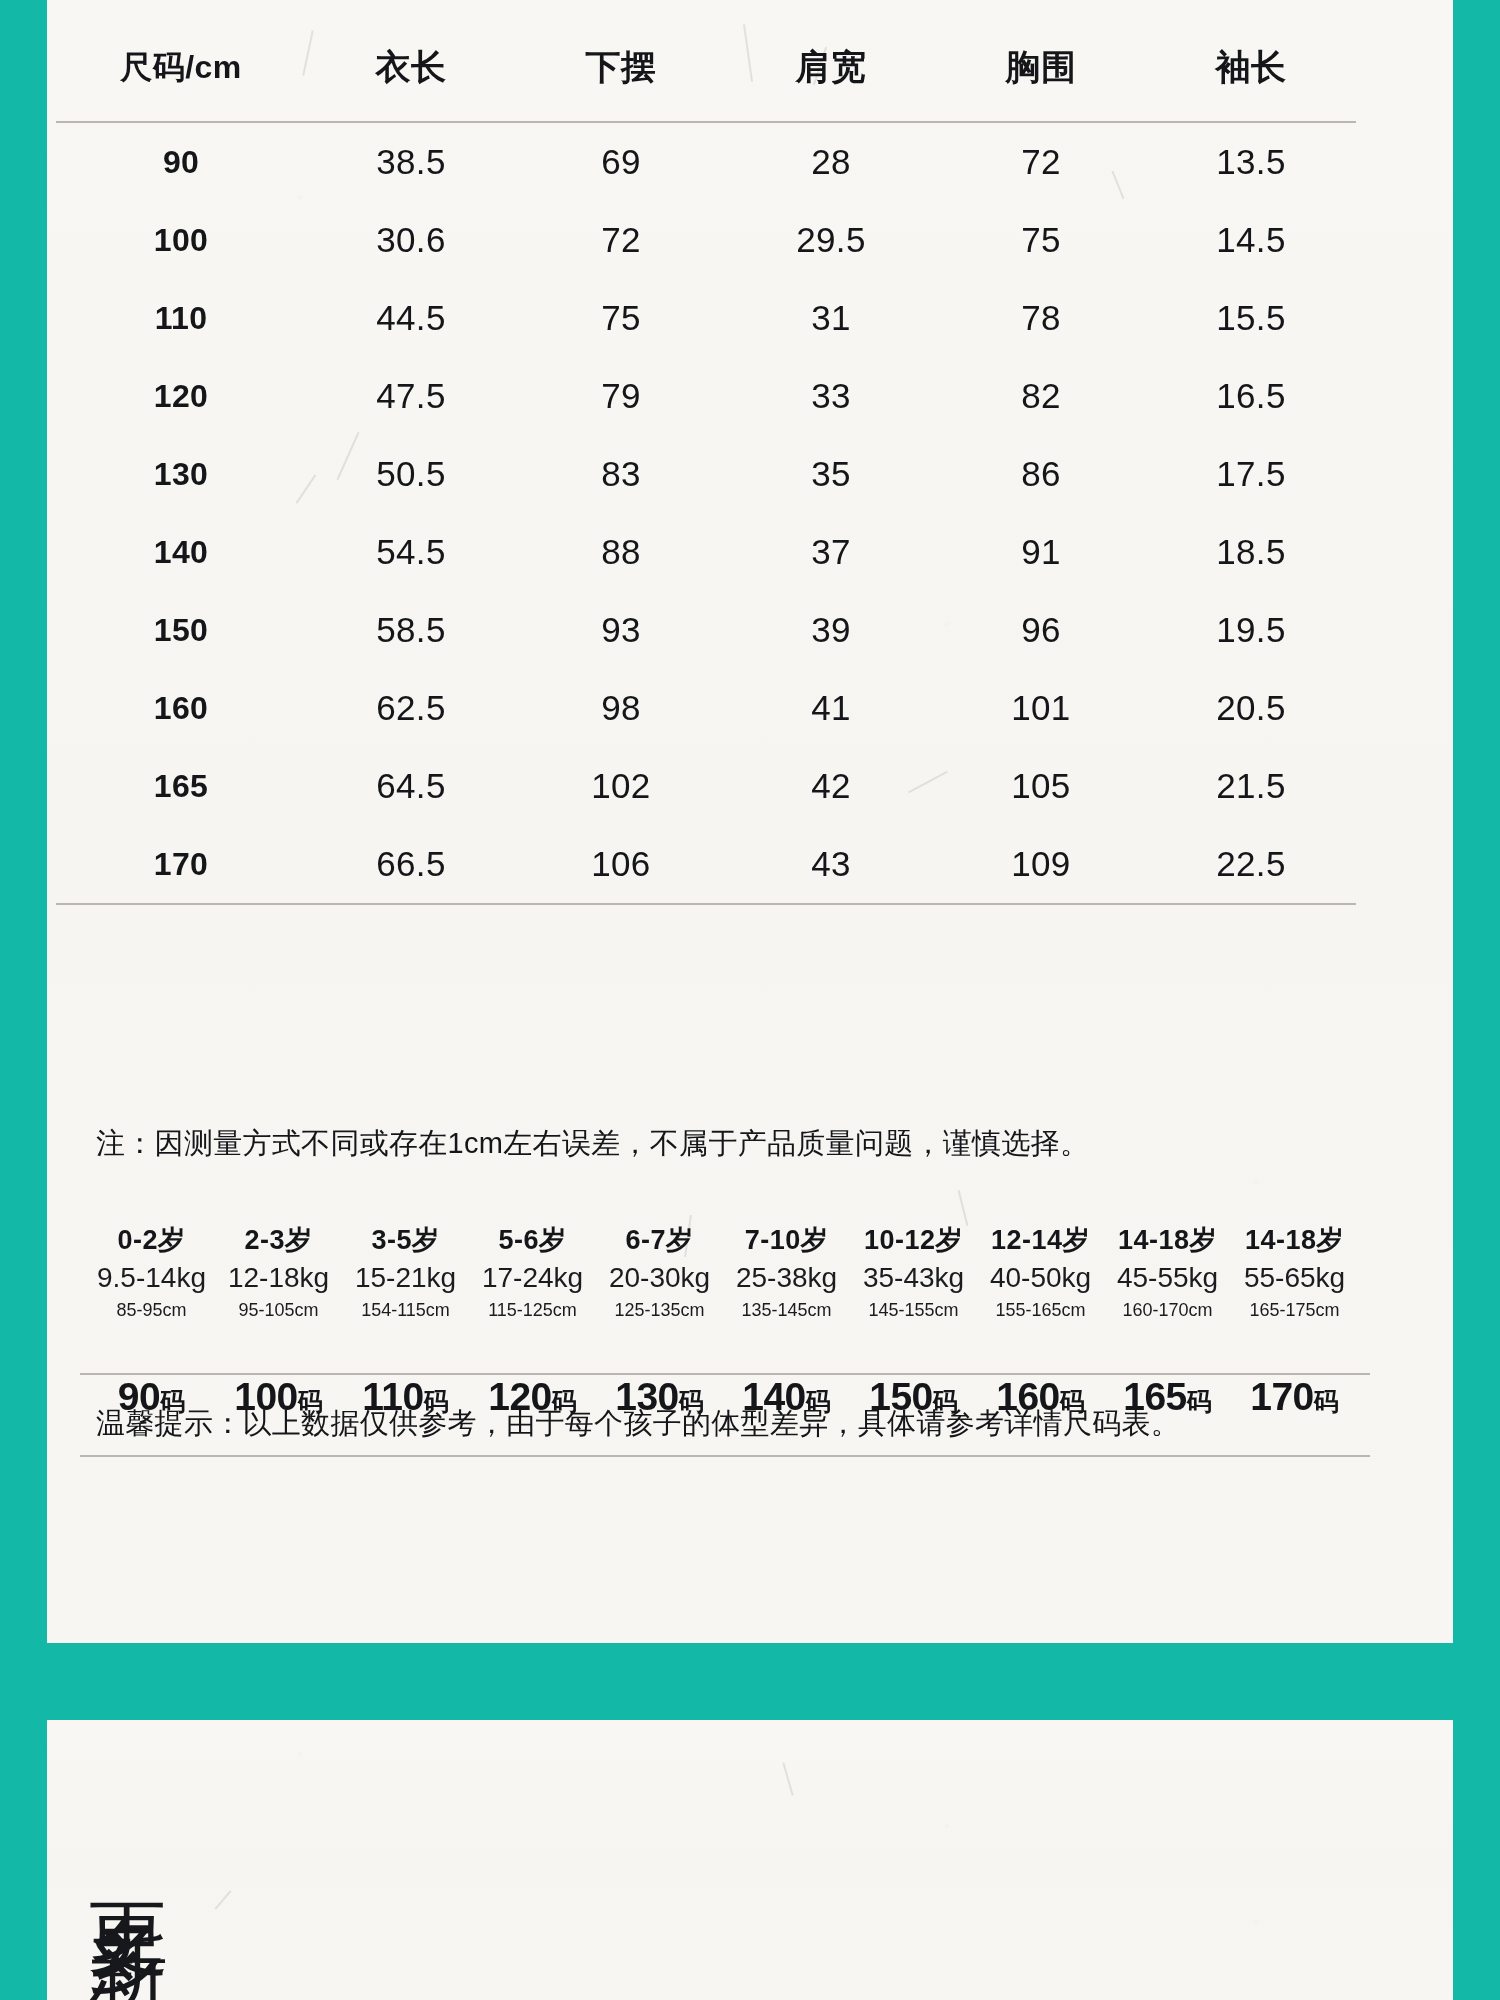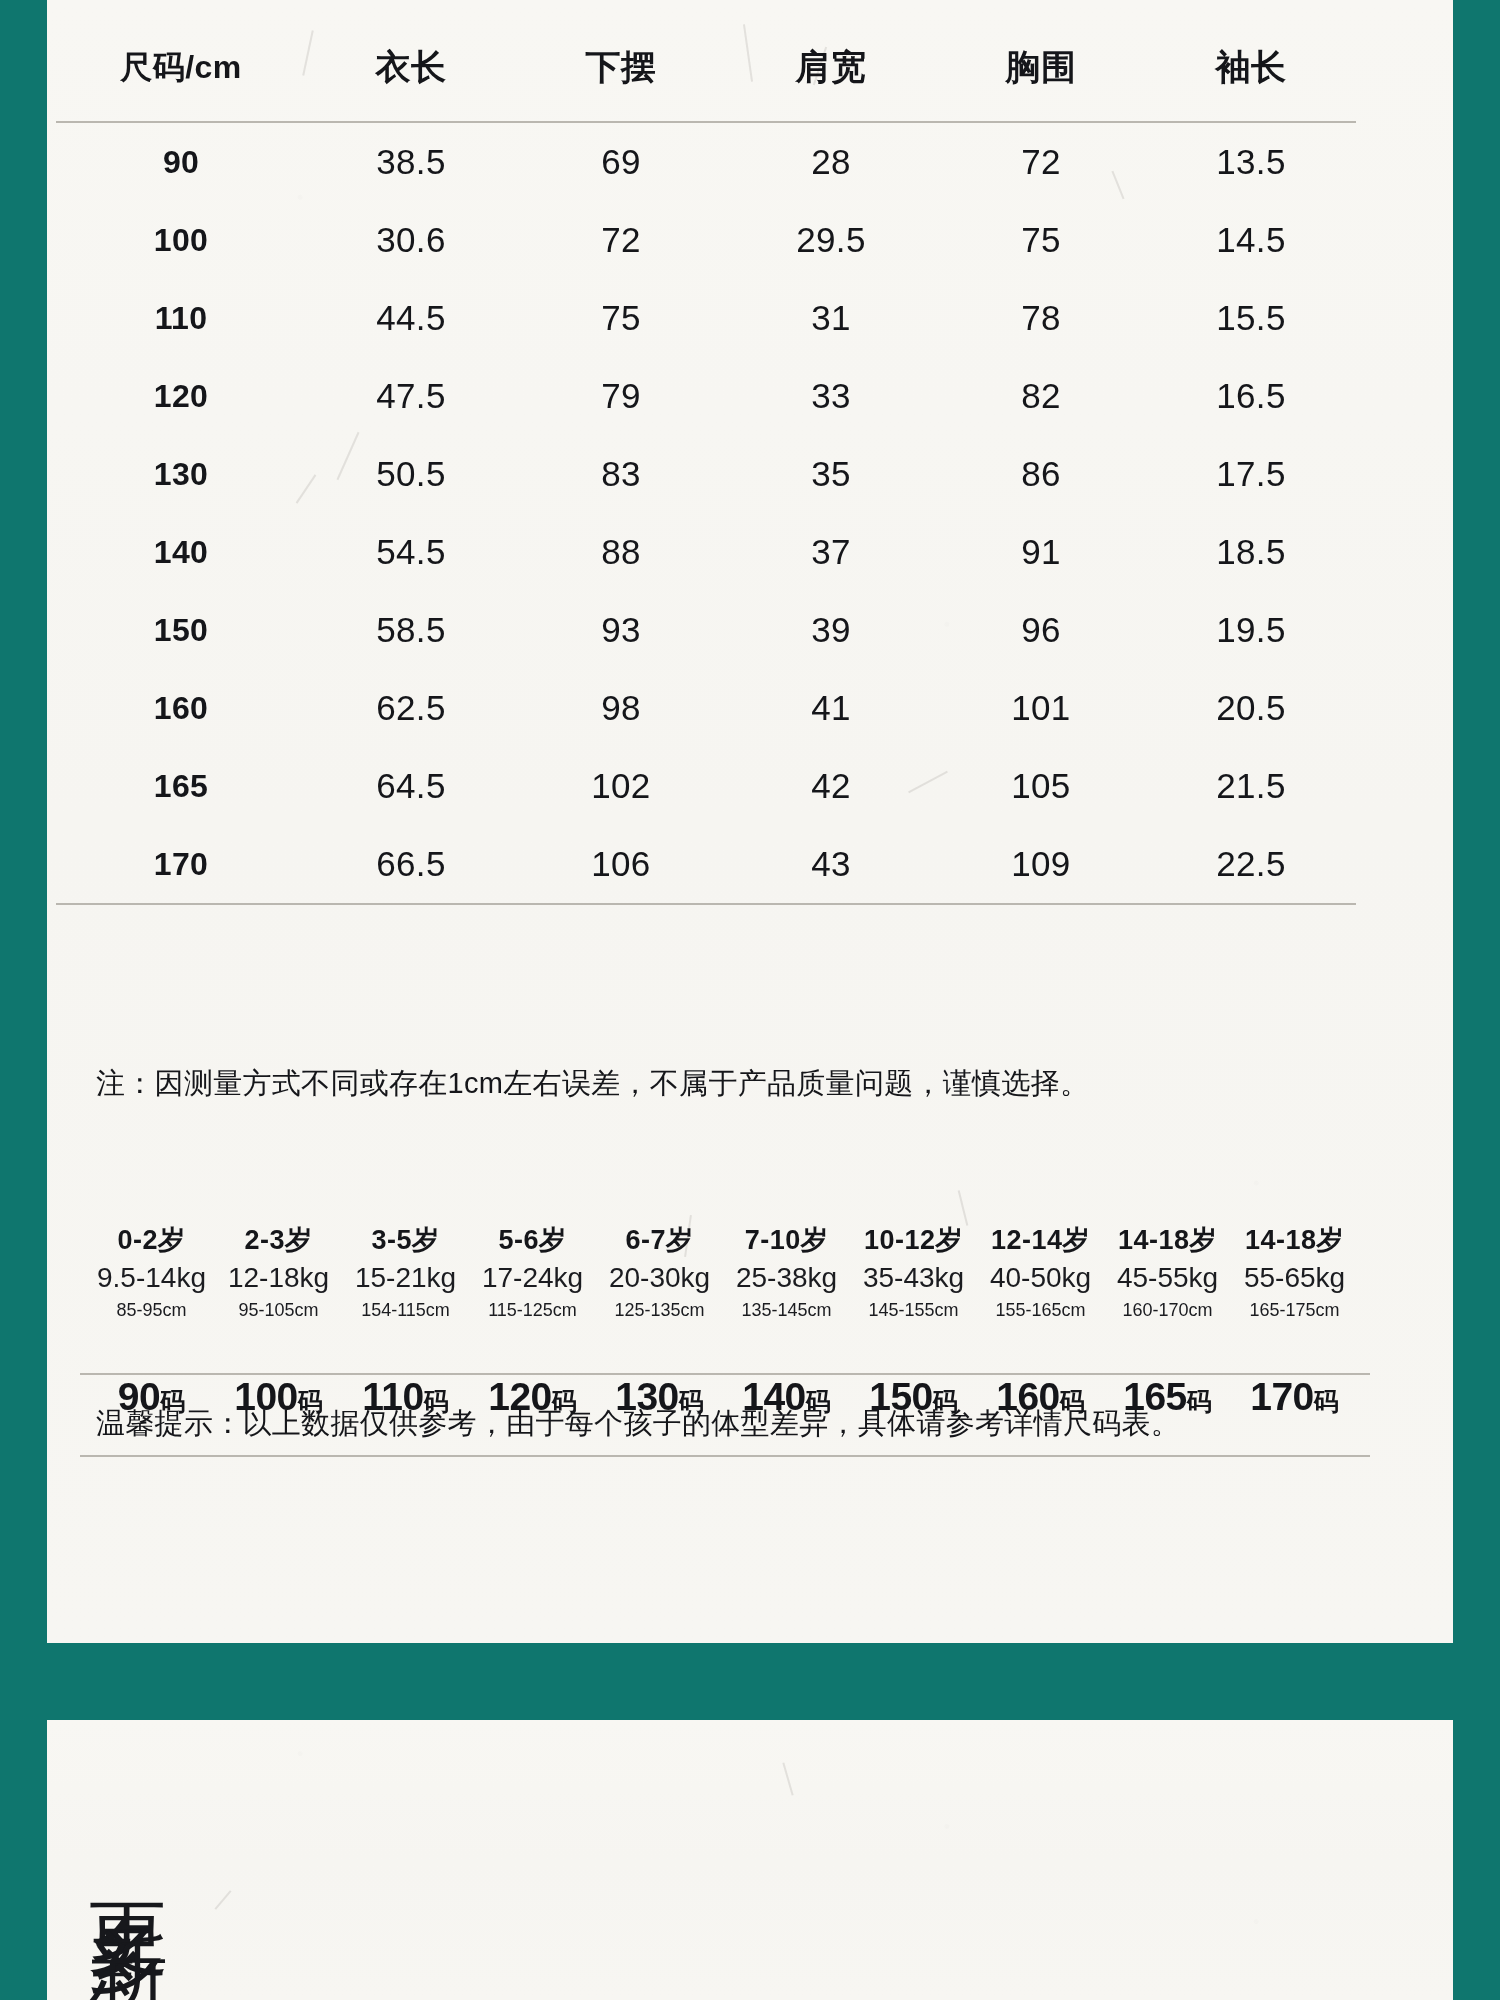--- a/index.html
+++ b/index.html
@@ -2,21 +2,21 @@
 <html><head>
 <meta charset="utf-8">
 <style>
   * { margin:0; padding:0; box-sizing:border-box; }
   html, body {
     width:1500px; height:2000px;
     background:#ffffff;
     font-family:"Liberation Sans","DejaVu Sans",sans-serif;
     overflow:hidden;
   }
-  #root { position:relative; width:1500px; height:2000px; background:#0f766e; }
+  #root { position:relative; width:1500px; height:2000px; background:#14b8a6; }
 
   
   .card {
     position:absolute;
     background:#f7f6f2;
     background-image:
       radial-gradient(circle at 18% 12%, rgba(0,0,0,.012) 0 2px, transparent 3px),
       radial-gradient(circle at 64% 38%, rgba(0,0,0,.010) 0 2px, transparent 3px),
       radial-gradient(circle at 86% 72%, rgba(0,0,0,.012) 0 2px, transparent 3px),
       linear-gradient(180deg, #f8f7f3 0%, #f6f5f1 50%, #f7f6f2 100%);
@@ -40,21 +40,21 @@
   .tbl td { font-size:35px; font-weight:400; padding:19px 0; letter-spacing:.3px; }
   .tbl td.c0 { font-weight:700; font-size:32px; }
   .tbl thead tr { border-bottom:2px solid #bab7b0; }
   .tbl tbody tr:last-child { border-bottom:2px solid #bab7b0; }
 
   col.w0 { width:250px; }
   col.wx { width:210px; }
 
   
   .note {
-    position:absolute; left:96px; top:1064px;
+    position:absolute; left:96px; top:1124px;
     font-size:29px; color:#15161a; letter-spacing:.3px; white-space:nowrap;
   }
 
   
   .agestrip {
     position:absolute; left:88px; top:1222px; width:1270px;
     display:flex;
   }
   .agecol { flex:1 1 0; text-align:center; }
   .age-label { font-size:27px; font-weight:700; color:#15161a; letter-spacing:.5px; line-height:1.35;text-align:center; }

